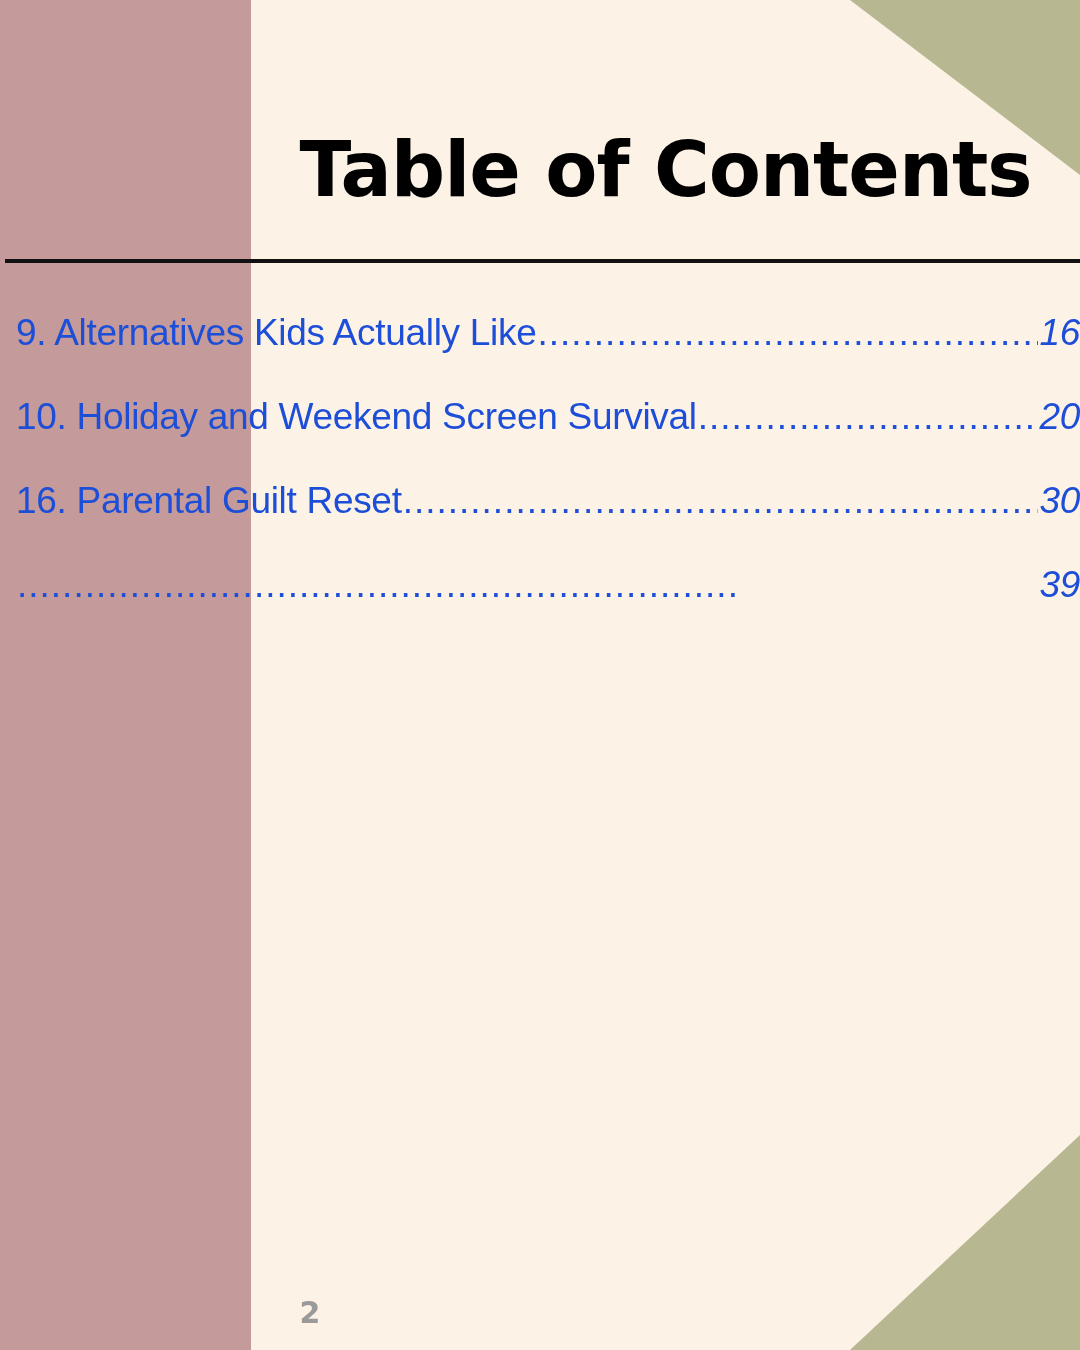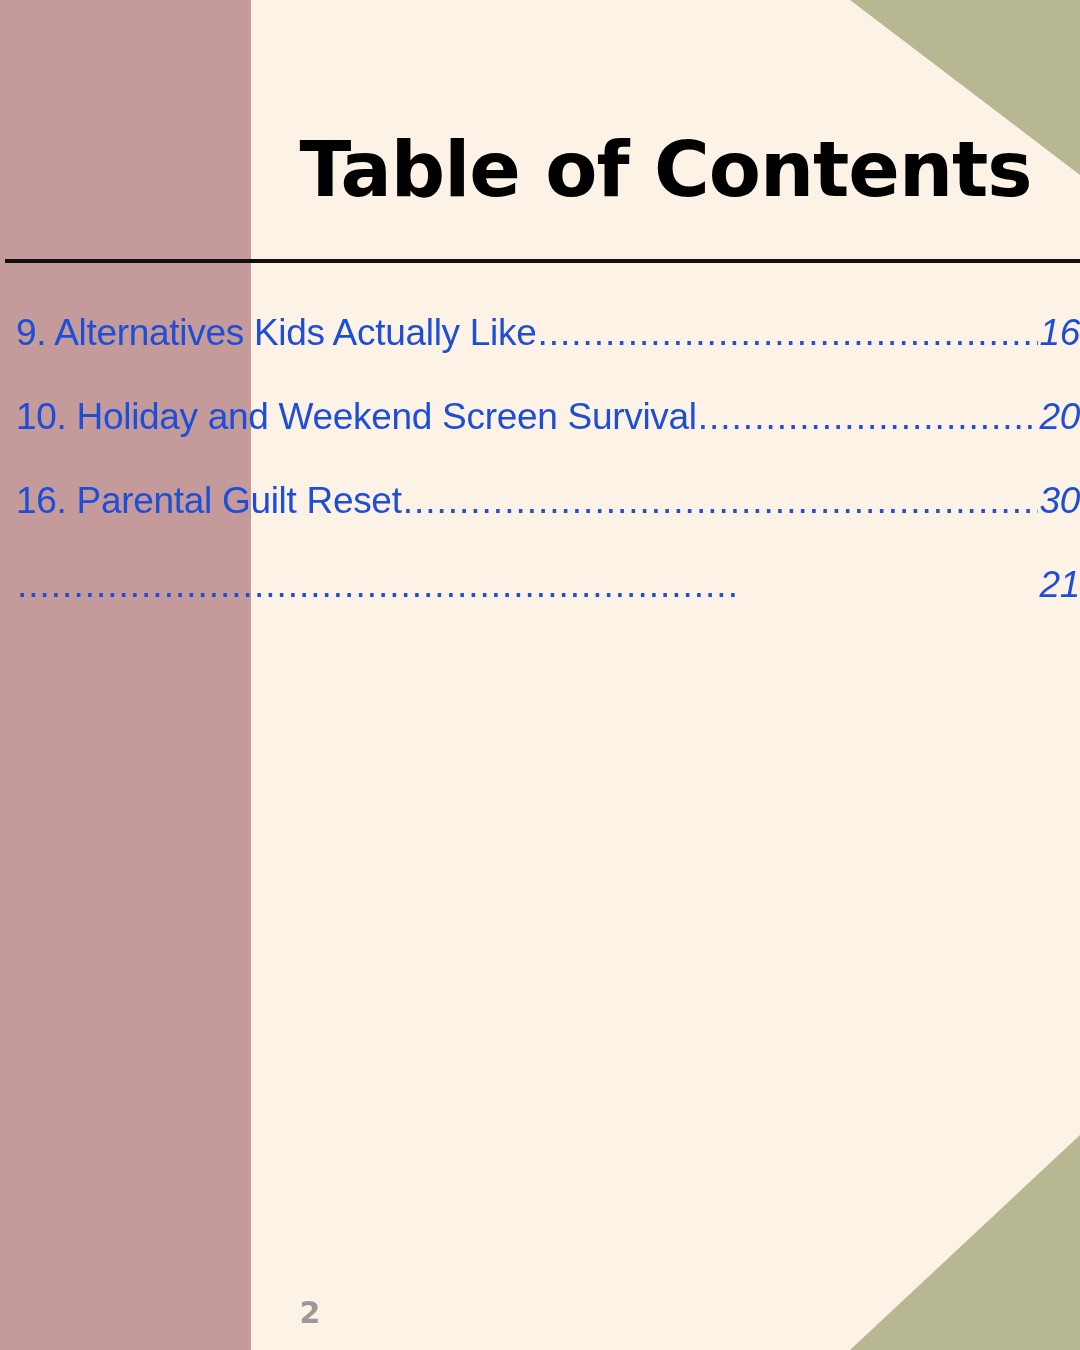--- a/index.html
+++ b/index.html
@@ -150,20 +150,20 @@
     </div>
 
     <div class="toc-entry">
       <span class="toc-label">16. Parental Guilt Reset</span>
       <span class="toc-dots">................................................................</span>
       <span class="toc-page">30</span>
     </div>
 
     <div class="toc-entry">
       <span class="toc-dots">................................................................</span>
-      <span class="toc-page">21</span>
+      <span class="toc-page">39</span>
     </div>
 
   </div>
 
   <div class="page-number">2</div>
 
 </div>
 
 </body></html>

